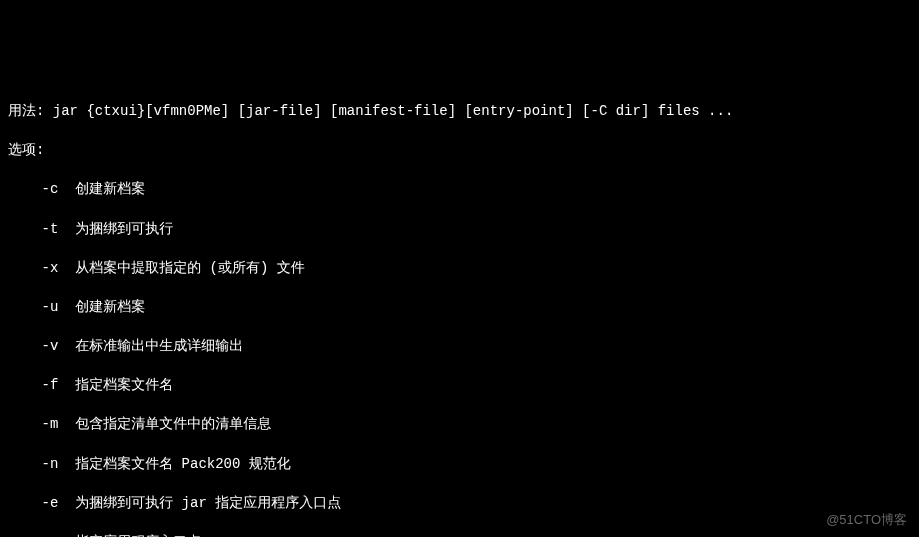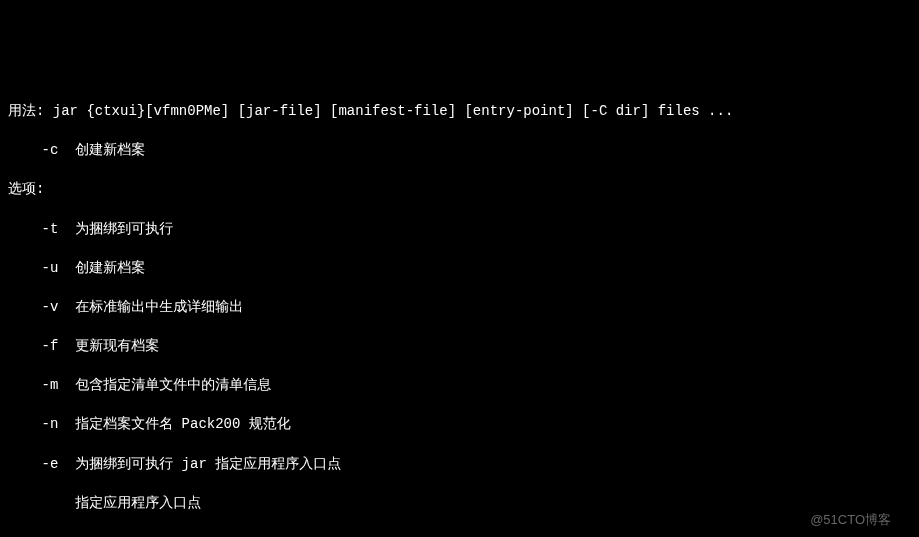--- a/index.html
+++ b/index.html
@@ -20,39 +20,40 @@
       position: relative;
       white-space: pre;
     }
     .line {
       white-space: pre;
       font-family: Liberation Mono, monospace;
     }
     .watermark {
       position: absolute;
       bottom: 8px;
-      right: 28px;
+      right: 12px;
       color: #666666;
       font-size: 13px;
       font-family: sans-serif;
     }
   </style>
 </head>
 <body>
 
 
 
 <div>
 <div class="line">用法: jar {ctxui}[vfmn0PMe] [jar-file] [manifest-file] [entry-point] [-C dir] files ...</div>
+<div class="line">选项:</div>
 <div class="line">    -c  创建新档案</div>
-<div class="line">选项:</div>
 <div class="line">    -t  为捆绑到可执行</div>
+<div class="line">    -x  从档案中提取指定的 (或所有) 文件</div>
 <div class="line">    -u  创建新档案</div>
 <div class="line">    -v  在标准输出中生成详细输出</div>
-<div class="line">    -f  更新现有档案</div>
+<div class="line">    -f  指定档案文件名</div>
 <div class="line">    -m  包含指定清单文件中的清单信息</div>
 <div class="line">    -n  指定档案文件名 Pack200 规范化</div>
 <div class="line">    -e  为捆绑到可执行 jar 指定应用程序入口点</div>
 <div class="line">        指定应用程序入口点</div>
 
 
 
 
 
 

